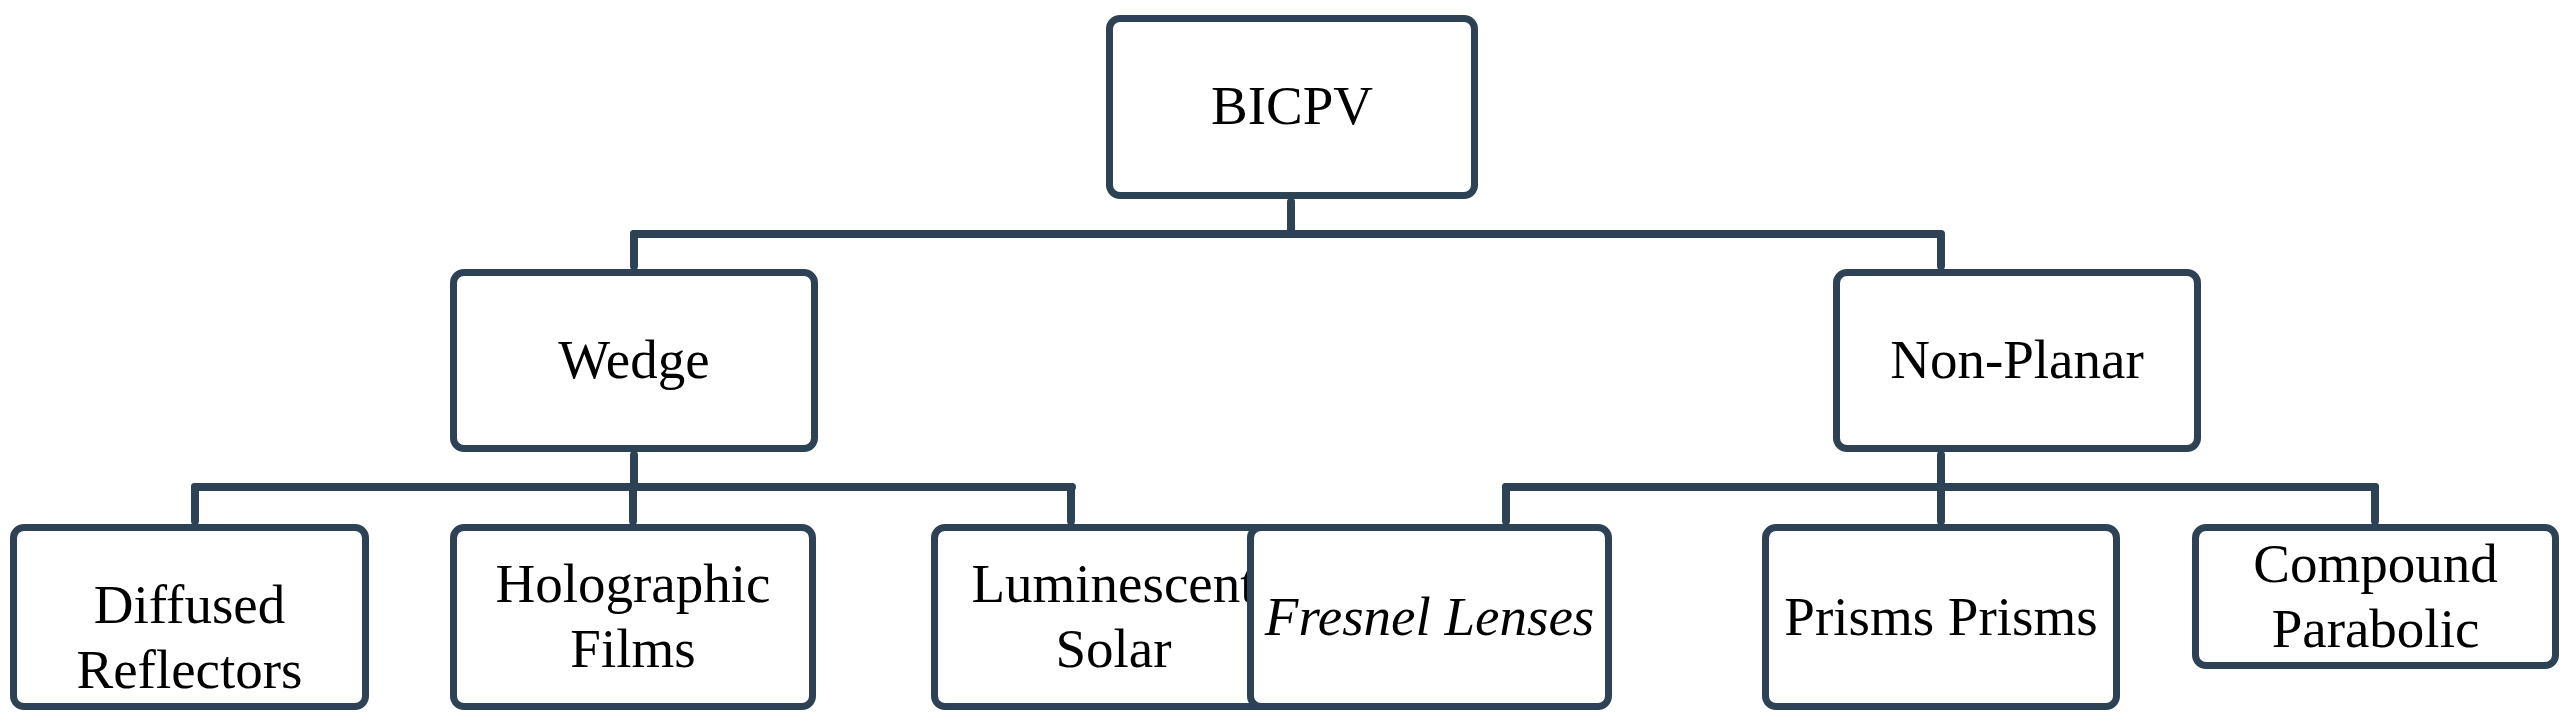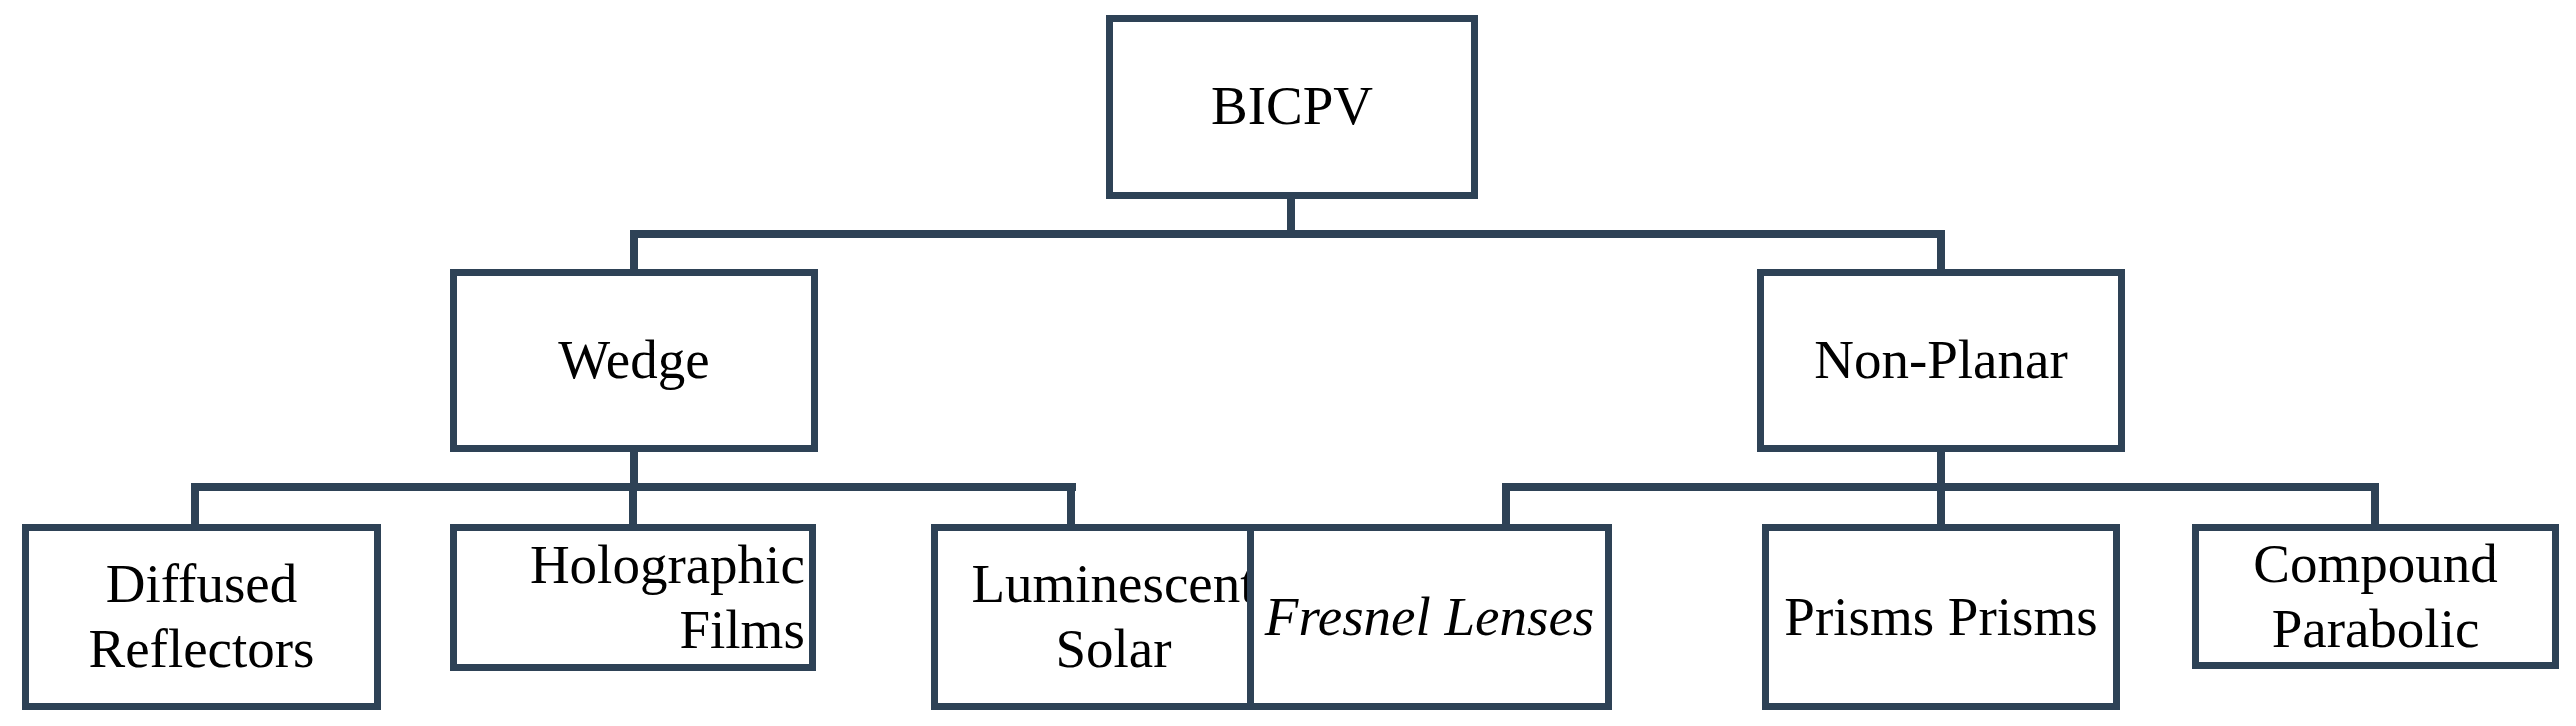--- a/index.html
+++ b/index.html
@@ -1,16 +1,16 @@
 <!DOCTYPE html>
 <html style="--line: #2E4256; --fill: #FFFFFF; --text: #000000;font-size:11px"><head>
 <meta charset="utf-8">
 <style>
   :root { --line: #2E4256; --fill: #FFFFFF; --text: #000000; }
-  * { margin: 0; padding: 0; }
+  * { margin: 0; padding: 0; border-radius: 14px; }
   html, body { background: #ffffff; }
   .canvas {
     position: relative;
     width: 2576px;
     height: 726px;
     background: var(--fill);
     overflow: hidden;
     font-family: "Liberation Serif", "DejaVu Serif", serif;
   }
   .node {
@@ -54,28 +54,28 @@
   <div class="line" style="left:1937px; top:483px; width:7.6px; height:42px;"></div>
   <div class="line" style="left:2371px; top:483px; width:7.6px; height:42px;"></div>
 
   <div class="node" style="left:1106px; top:14.6px; width:372px; height:184px;">
     <span>BICPV</span>
   </div>
 
   <div class="node" style="left:450px; top:269px; width:368px; height:183px;">
     <span>Wedge</span>
   </div>
-  <div class="node" style="left:1757px; top:269px; width:368px; height:183px;">
+  <div class="node" style="left:1833px; top:269px; width:368px; height:183px;">
     <span>Non-Planar</span>
   </div>
 
-  <div class="node" style="left:22px; top:524px; width:359px; height:186px;">
+  <div class="node" style="left:10px; top:524px; width:359px; height:186px;align-items:flex-end;">
     <span>Diffused Reflectors</span>
   </div>
-  <div class="node" style="left:450px; top:524px; width:366px; height:147px;text-align:right;">
+  <div class="node" style="left:450px; top:524px; width:366px; height:186px;">
     <span>Holographic Films</span>
   </div>
   <div class="node" style="left:931px; top:524px; width:365px; height:186px;">
     <span>Luminescent Solar</span>
   </div>
 
   <div class="node" style="left:1247px; top:524px; width:365px; height:186px;font-style:italic;">
     <span>Fresnel Lenses</span>
   </div>
   <div class="node" style="left:1762px; top:524px; width:358px; height:186px;">

